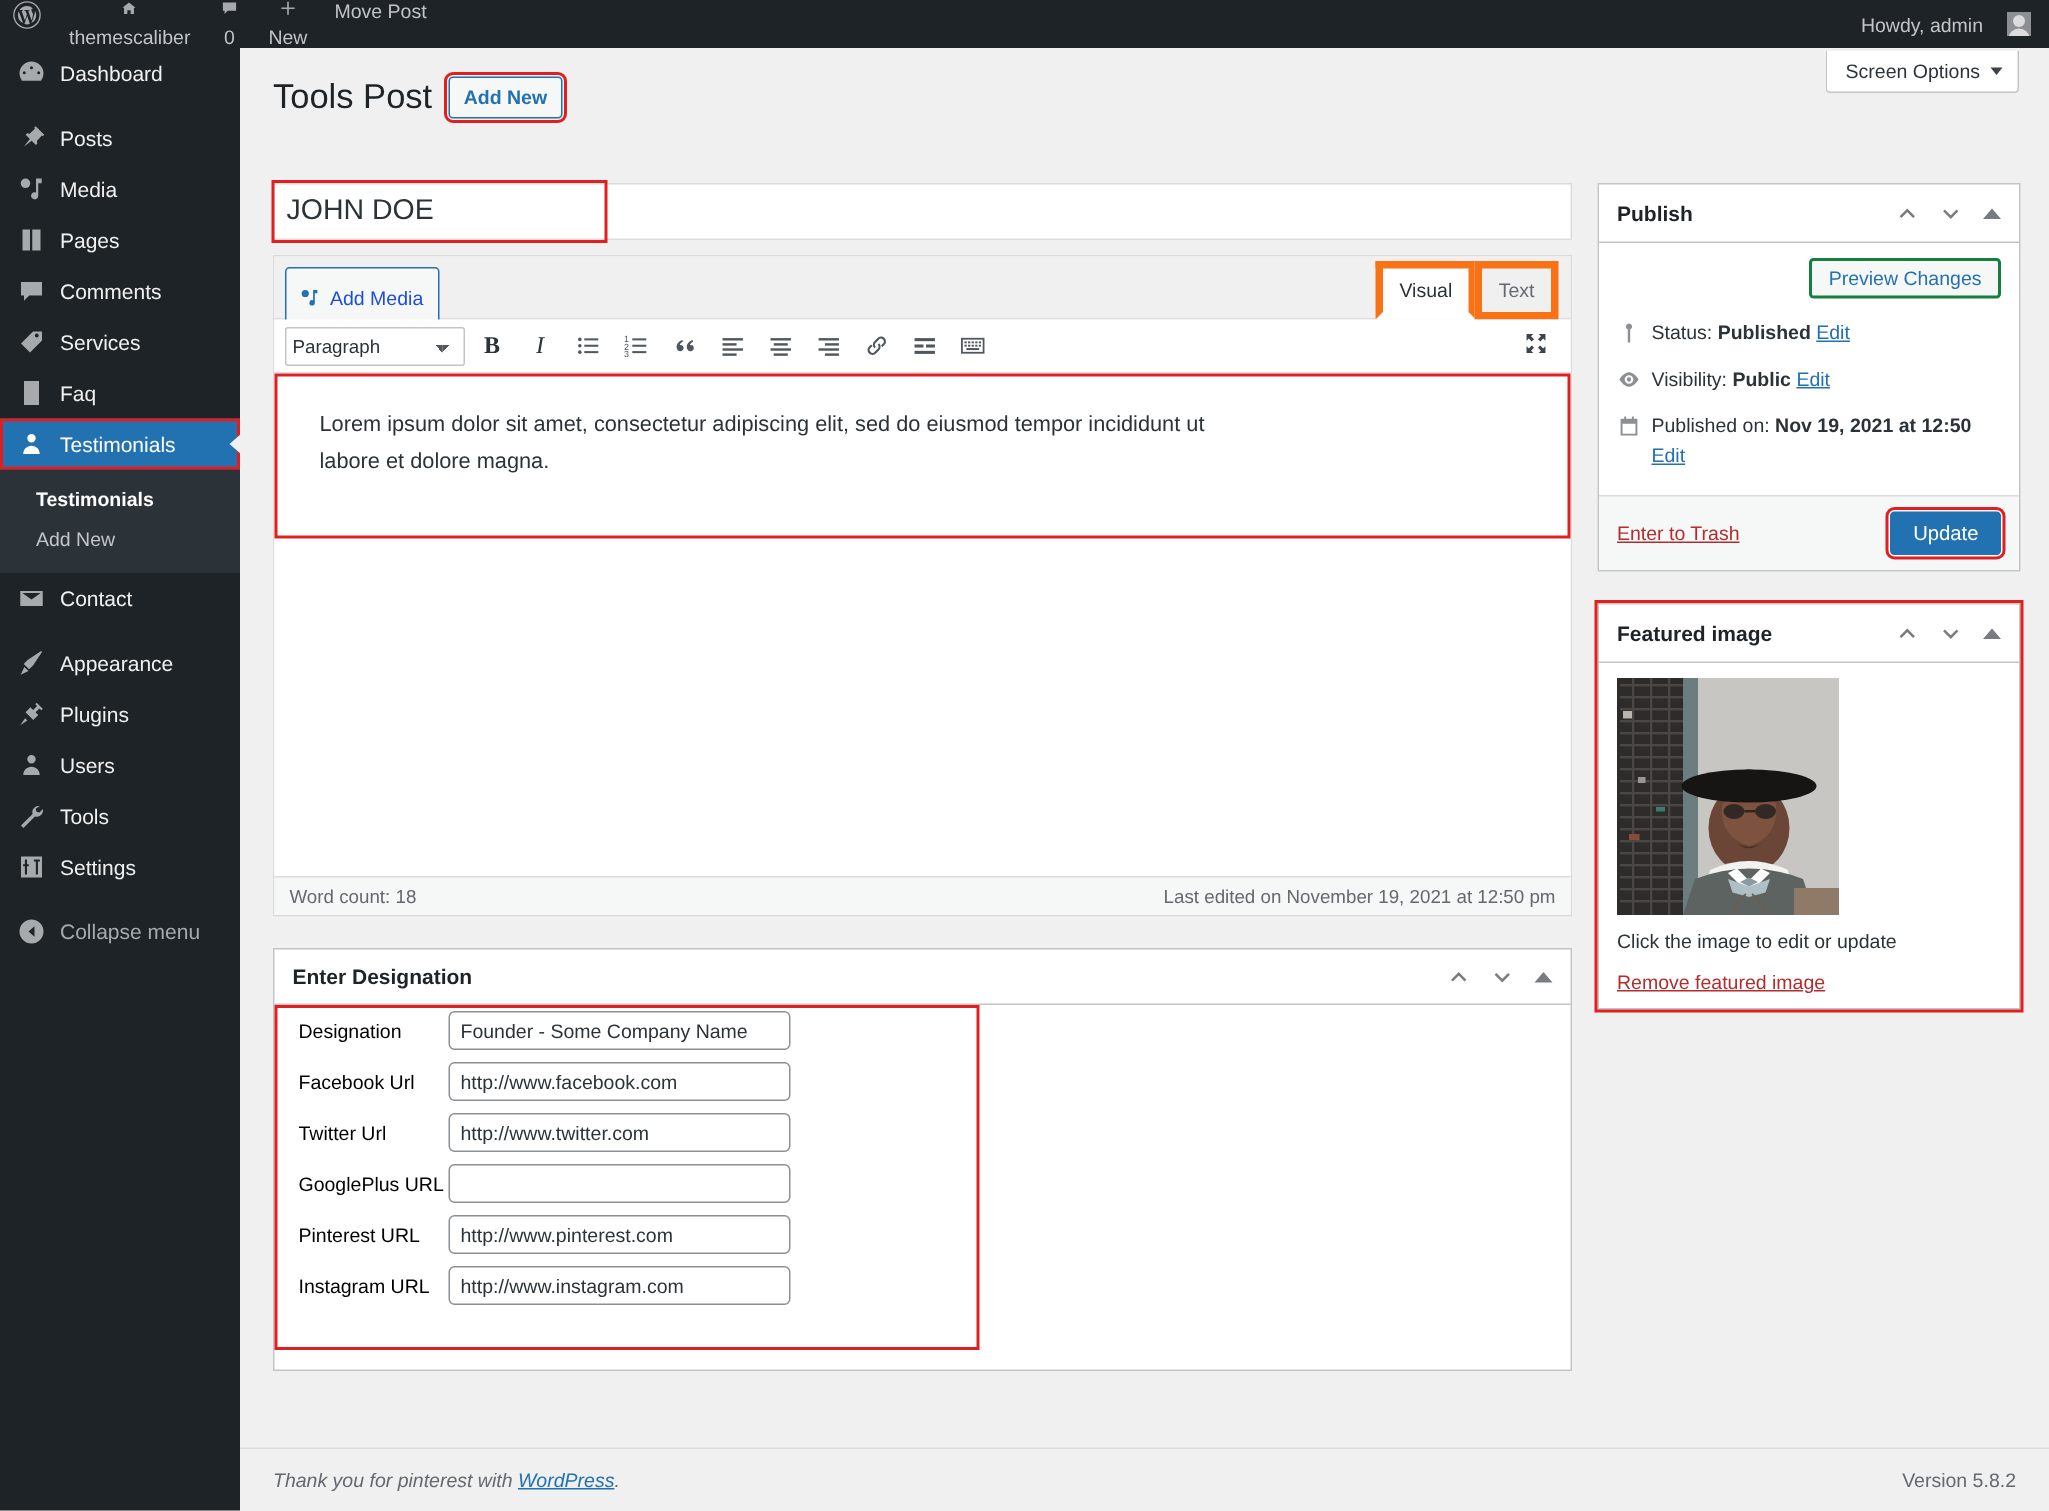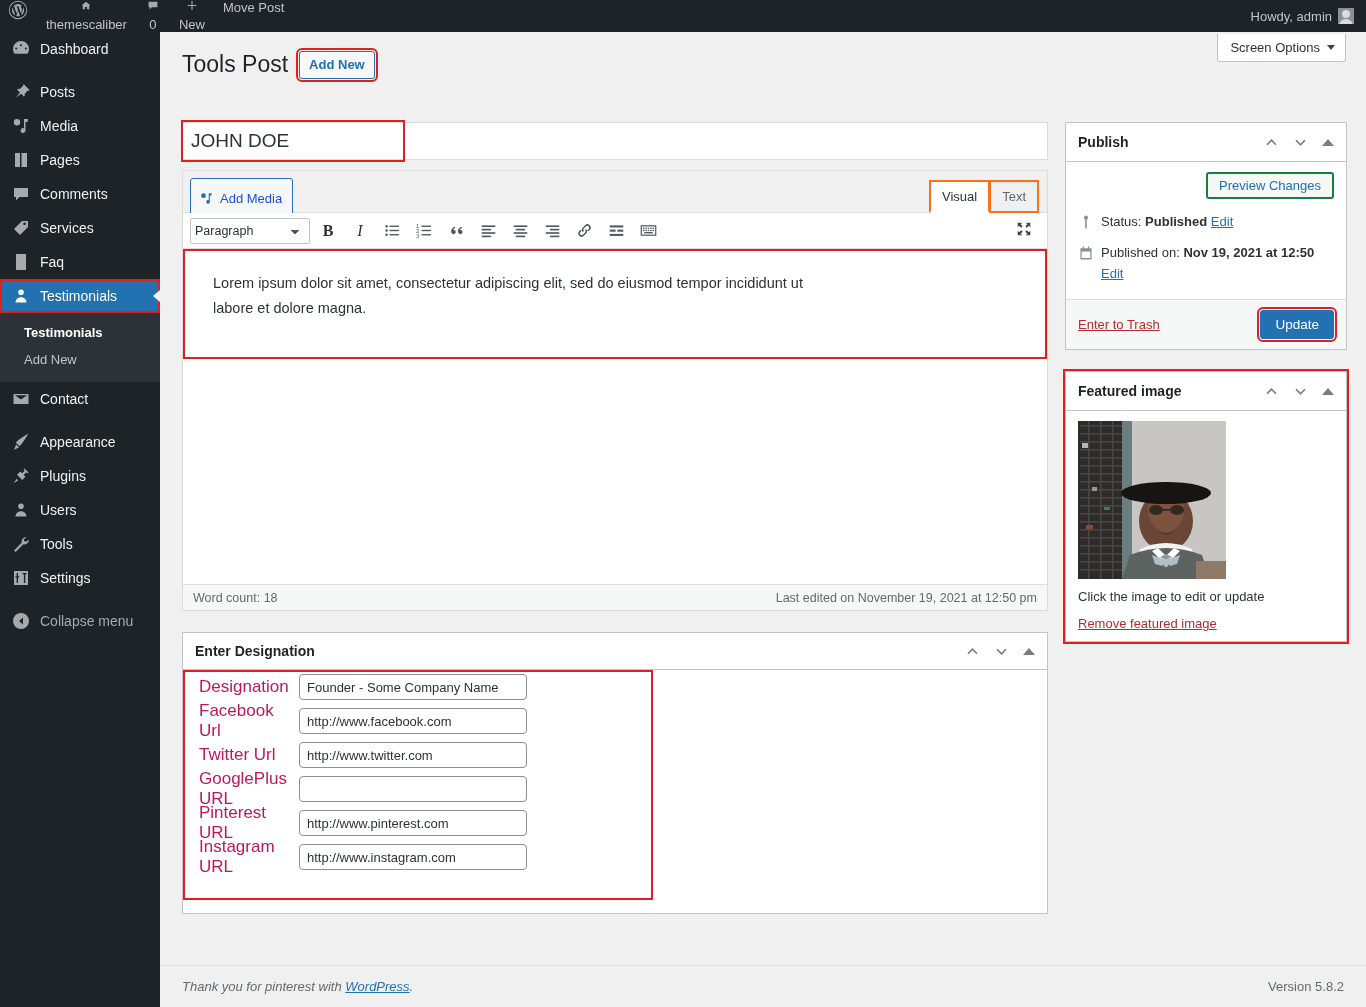--- a/index.html
+++ b/index.html
@@ -16,21 +16,21 @@
   #adminbar {
     position: absolute; top: 0; left: 0; width: 1366px; height: 32px;
     background: #1d2327; color: #c3c4c7;
     display: flex; align-items: center; font-size: 13px;
     z-index: 50;
   }
   .ab-item { display: flex; align-items: center; height: 32px; padding: 0 9px; color: #c3c4c7; gap: 6px; flex-direction: column; }
   .ab-item.first { padding-left: 8px; }
   .ab-spacer { flex: 1; }
   .wp-logo { width: 20px; height: 20px; display: block; }
-  .ab-right { display: flex; align-items: center; gap: 6px; padding-right: 12px; }
+  .ab-right { display: flex; align-items: center; gap: 16px; padding-right: 12px; }
   .avatar-box {
     width: 16px; height: 16px; background: #8c8f94; display: block;
     position: relative; overflow: hidden;
   }
   .avatar-box::before {
     content: ""; position: absolute; left: 4px; top: 2px; width: 8px; height: 8px;
     border-radius: 50%; background: #dcdcde;
   }
   .avatar-box::after {
     content: ""; position: absolute; left: 1px; top: 11px; width: 14px; height: 9px;
@@ -117,21 +117,21 @@
   #ed-top { background: #f0f0f1; height: 42px; position: relative; border-bottom: 1px solid #dcdcde; }
   #addmedia {
     position: absolute; left: 7px; top: 7px;
     display: flex; align-items: center; gap: 6px;
     background: #f6f7f7; border: 1px solid #2271b1; border-radius: 3px;
     color: #1d4ed8; font-size: 13px; padding: 4px 10px 4px 8px; height: 41px;
   }
   .media-ico { width: 15px; height: 15px; fill: #2271b1; display: block; }
   #ed-tabs { position: absolute; right: 8px; bottom: -1px; display: flex; }
   .ed-tab {
-    font-size: 13px; padding: 7px 11px; border: 2px solid #f97316; background: #f0f0f1;
+    font-size: 13px; padding: 7px 11px; border: 5px solid #f97316; background: #f0f0f1;
     color: #646970; margin-left: 0; position: relative;
   }
   .ed-tab.active { background: #fff; border-bottom-color: #fff; color: #2c3338; }
   .ed-tab + .ed-tab { margin-left: -1px; }
 
   #ed-toolbar {
     background: #fff; border-bottom: 1px solid #dcdcde; height: 36px;
     display: flex; align-items: center; padding: 0 7px; position: relative;
   }
   #fmt-select {
@@ -166,21 +166,21 @@
     display: flex; align-items: center; justify-content: space-between;
     padding: 10px 12px; border-bottom: 1px solid #c3c4c7;
   }
   .mb-title { font-size: 14px; font-weight: bold; color: #1d2327; }
   .mb-ctrls { display: flex; align-items: center; gap: 14px; }
   .chev { width: 15px; height: 15px; fill: none; stroke: #787c82; stroke-width: 2.2; }
   .tri-up { width: 0; height: 0; border-left: 6px solid transparent; border-right: 6px solid transparent; border-bottom: 7px solid #787c82; }
   .mb-body { padding: 0; position: relative; height: 243px; }
   #desig-hl { position: absolute; left: 0; top: 0; width: 470px; height: 230px; border: 2px solid #e02020; pointer-events: none; }
   .field-row { display: flex; align-items: center; height: 34px; padding-left: 16px; }
-  .field-label { font-size: 17px; color: #be185d; }
+  .field-label { font-size: 13px; color: #000000; }
   .field-input {
     width: 228px; height: 26px; font-size: 13px; padding: 2px 7px;
     border: 1px solid #8c8f94; border-radius: 4px; background: #fff;
     color: #2c3338; font-family: "Liberation Sans", sans-serif;
   }
 
   
   .panel { background: #fff; border: 1px solid #c3c4c7; margin-bottom: 21px; }
   .panel.hl { outline: 2px solid #e02020; outline-offset: 0px; }
   .panel-head {
@@ -576,20 +576,28 @@
 
         <div class="misc-row">
           <svg class="misc-ico" viewBox="0 0 20 20">
             <path d="M10 2a2.6 2.6 0 0 0-1 5v11h2V7a2.6 2.6 0 0 0-1-5z"></path>
           </svg>
           <span><span>Status:</span>
             <b>Published</b>
             <span class="lnk">Edit</span></span>
         </div>
 
+        <div class="misc-row">
+          <svg class="misc-ico" viewBox="0 0 20 20">
+            <path d="M10 4C5.5 4 2 10 2 10s3.5 6 8 6 8-6 8-6-3.5-6-8-6zm0 9.6A3.6 3.6 0 1 1 13.6 10 3.6 3.6 0 0 1 10 13.6zm0-5.4a1.8 1.8 0 1 0 1.8 1.8A1.8 1.8 0 0 0 10 8.2z"></path>
+          </svg>
+          <span><span>Visibility:</span>
+            <b>Public</b>
+            <span class="lnk">Edit</span></span>
+        </div>
 
         <div class="misc-row">
           <svg class="misc-ico" viewBox="0 0 20 20">
             <path d="M3 4h14v14H3zm1.6 4.2v8.2h10.8V8.2zM6 2h1.6v3H6zm6.4 0H14v3h-1.6z"></path>
           </svg>
           <span><span>Published on:</span>
             <b>Nov 19, 2021 at 12:50</b>
             <span class="lnk">Edit</span></span>
         </div>
       </div>

